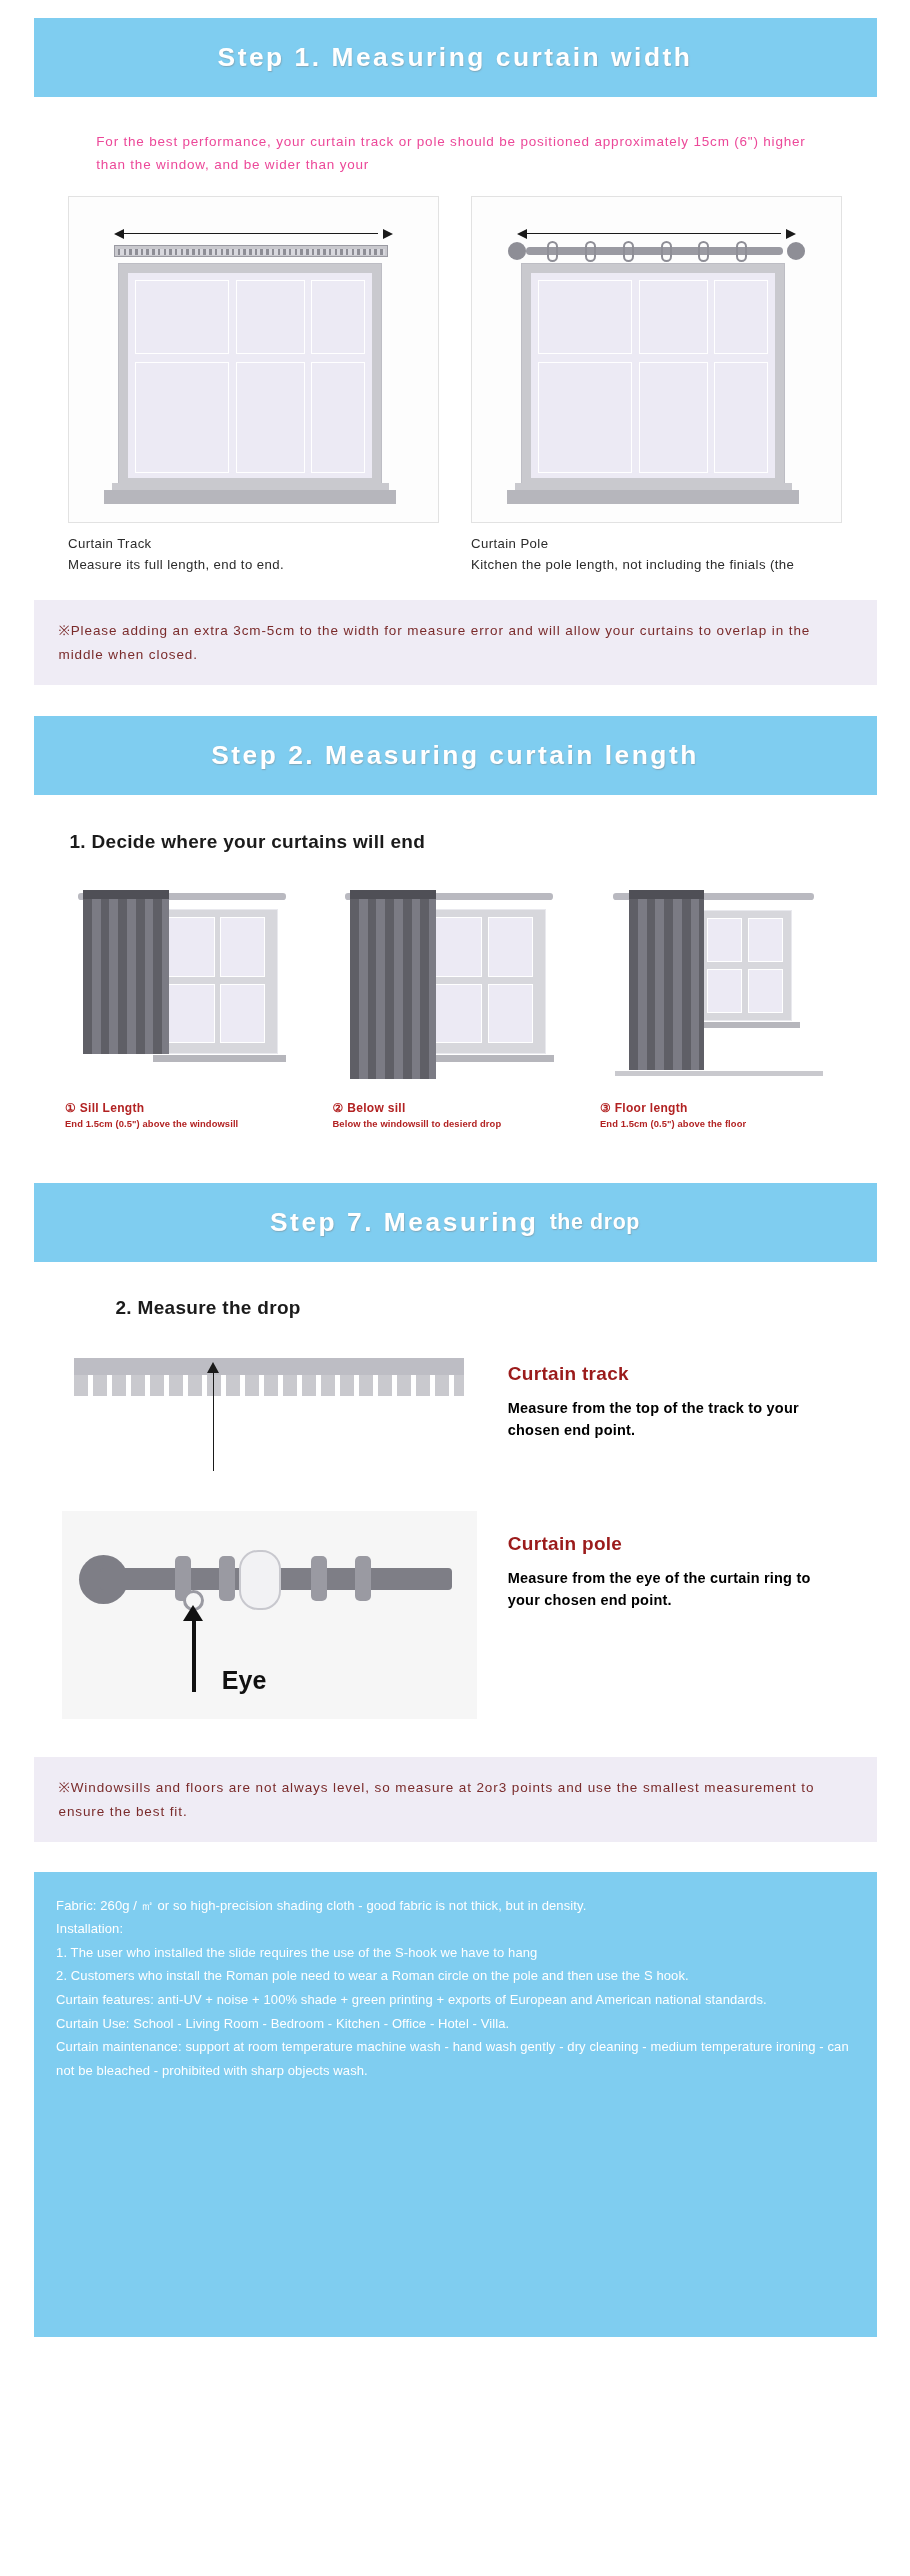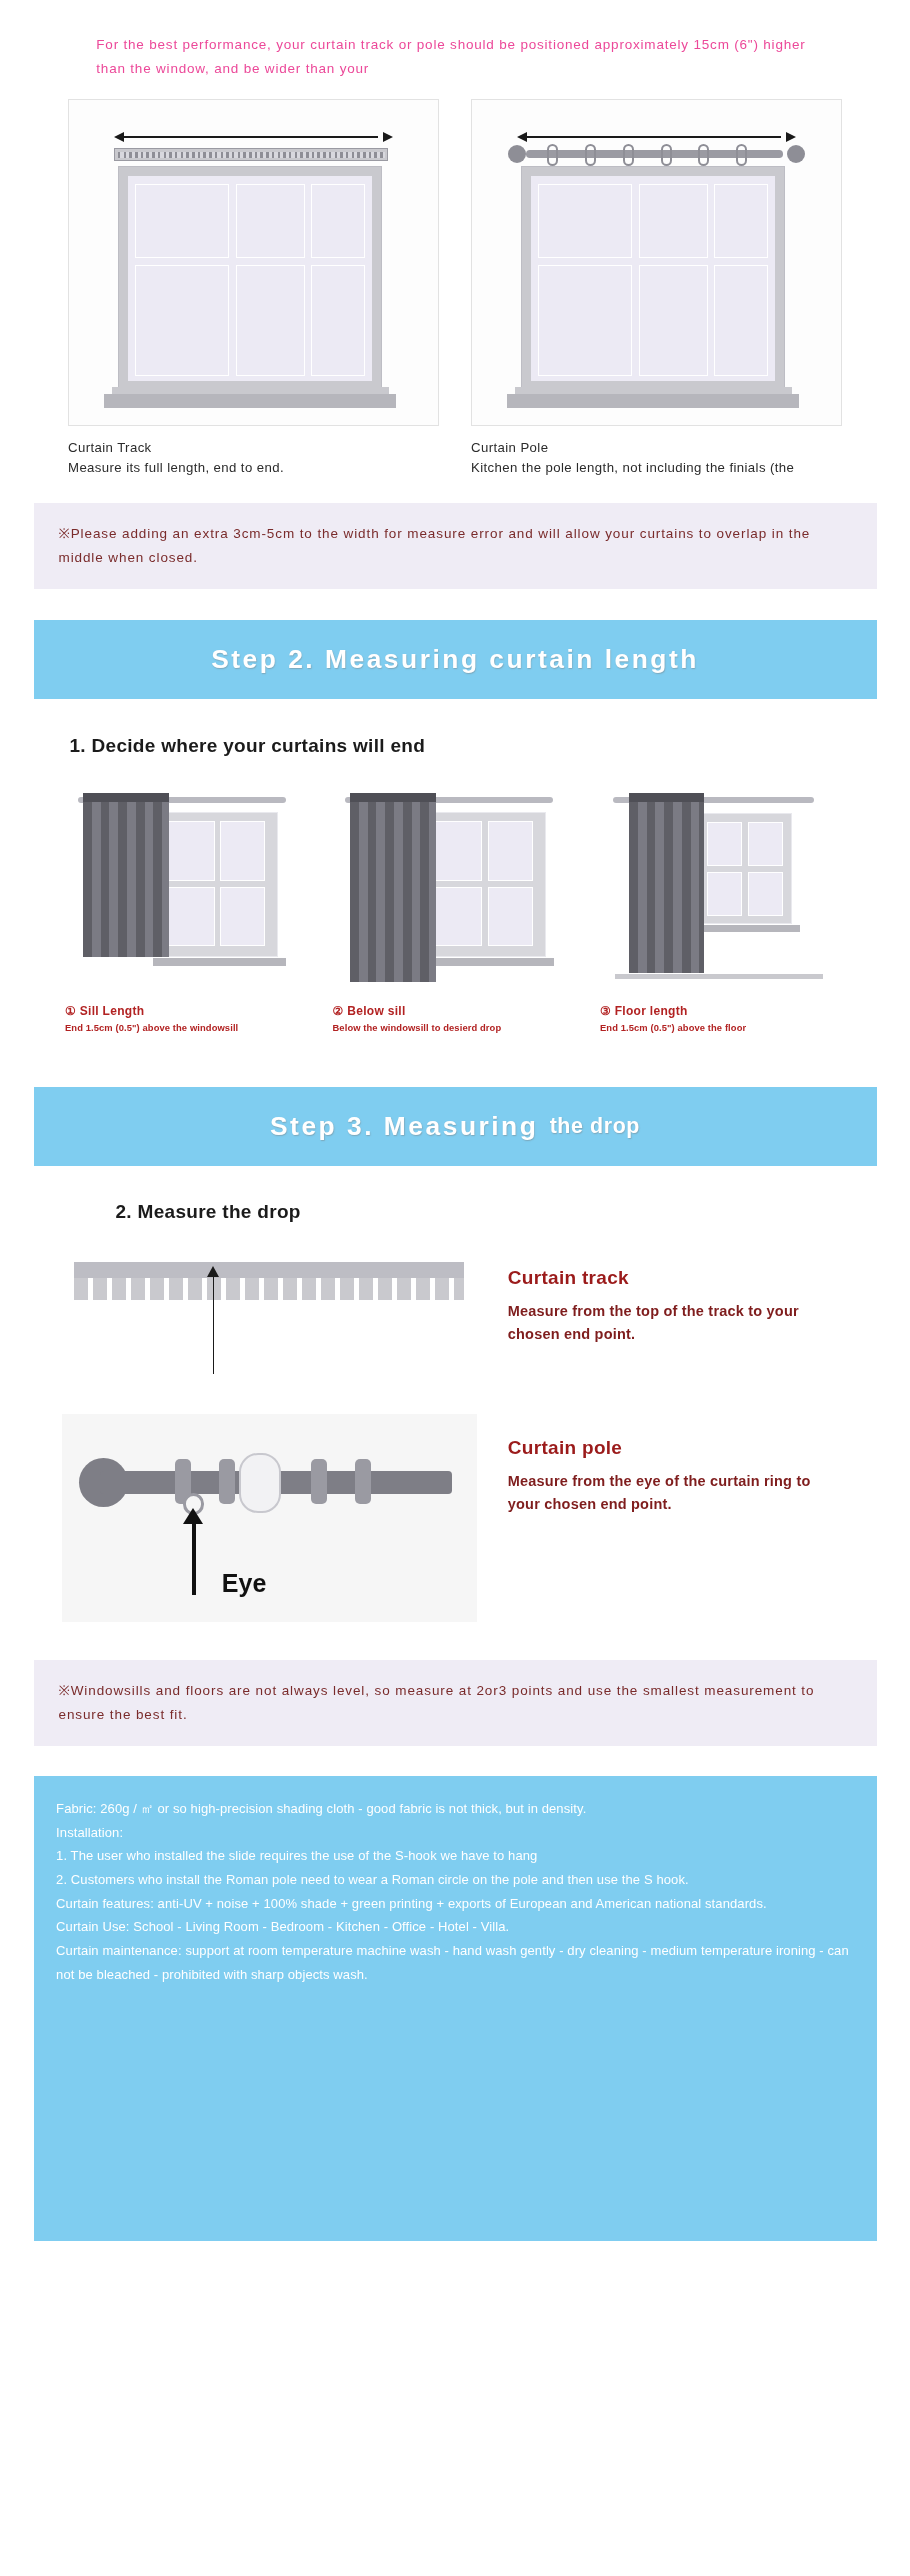--- a/index.html
+++ b/index.html
@@ -272,21 +272,21 @@
     width: 327px;
   }
   .drop-title {
     color: #9b1b1b;
     font-size: 19px;
     font-weight: bold;
     margin-bottom: 11.3px;
     letter-spacing: 0.3px;
   }
   .drop-body {
-    color: #7f1d1d;
+    color: #000000;
     font-size: 14.5px;
     font-weight: bold;
     line-height: 1.55;
     letter-spacing: 0.2px;
   }
   .t-track {
     position: absolute;
     left: 12.6px; top: 17.6px;
     width: 390px; height: 16.4px;
     background: #bdbdc4;
@@ -384,20 +384,23 @@
   }
   .specs p { margin: 0; }
 </style>
 </head>
 <body>
 
 <div class="page">
 
   <div class="wrap">
 
+    <div class="banner">
+      <span class="banner-text">Step 1. Measuring curtain width</span>
+    </div>
 
     <div class="intro">For the best performance, your curtain track or pole should be positioned approximately 15cm (6") higher than the window, and be wider than your</div>
 
     <div class="panels">
 
       <div class="panel">
         <div class="panel-img">
           <div class="arrow-head left"></div>
           <div class="arrow-line"></div>
           <div class="arrow-head right"></div>
@@ -517,21 +520,21 @@
         </div>
         <div class="trio-label">③ Floor length</div>
         <div class="trio-note">End 1.5cm (0.5") above the floor</div>
       </div>
     </div>
   </div>
 
   <div class="wrap" style="margin-top:54px;">
 
     <div class="banner">
-      <span class="banner-text">Step 3. Measuring</span>
+      <span class="banner-text">Step 7. Measuring</span>
       <span class="banner-text banner-sub" style="margin-left:11.3px;">the drop</span>
     </div>
 
     <div class="h-sub2">2. Measure the drop</div>
 
     <div class="drop-row">
       <div class="drop-img">
         <div class="t-track"></div>
         <div class="t-teeth"></div>
         <div class="v-arrow-head"></div>

